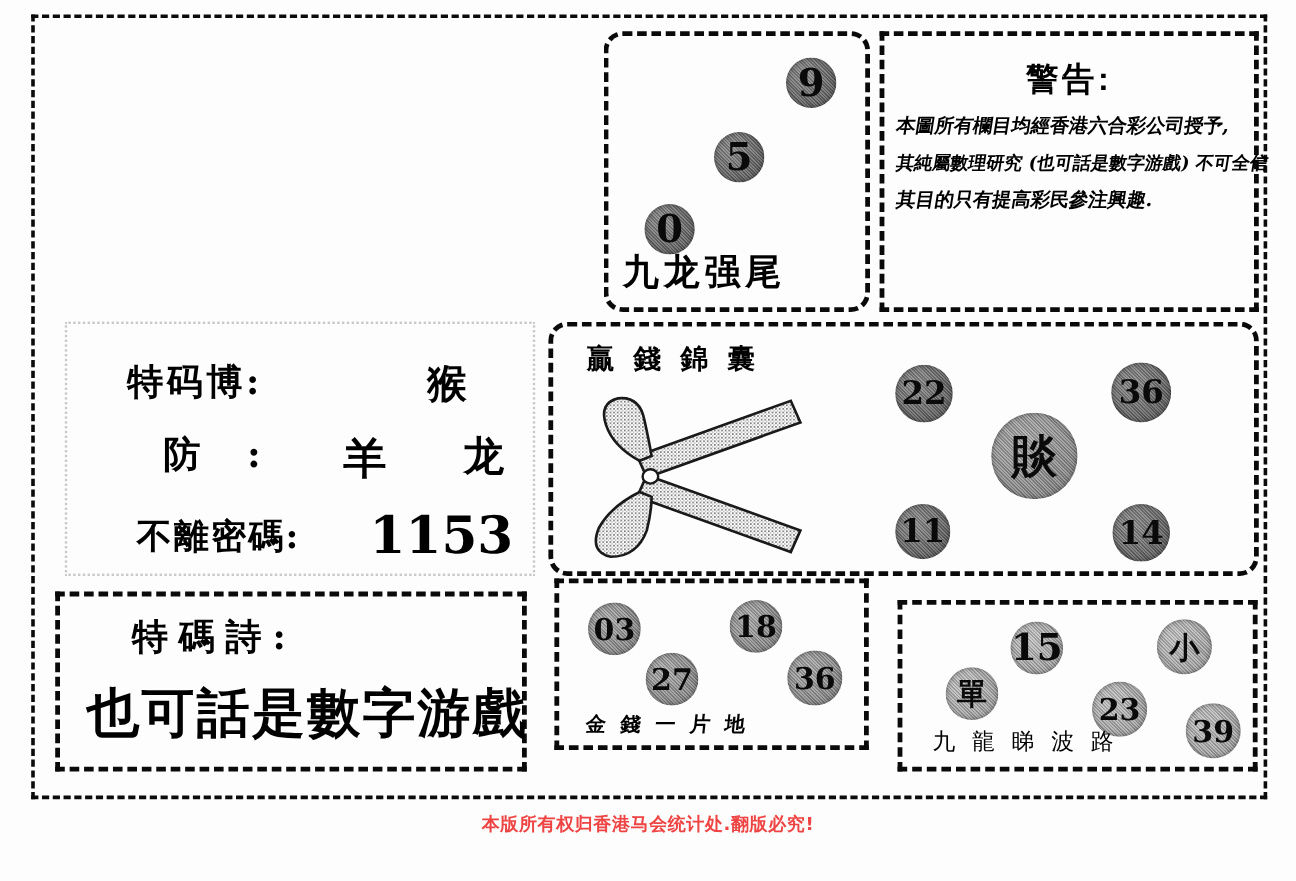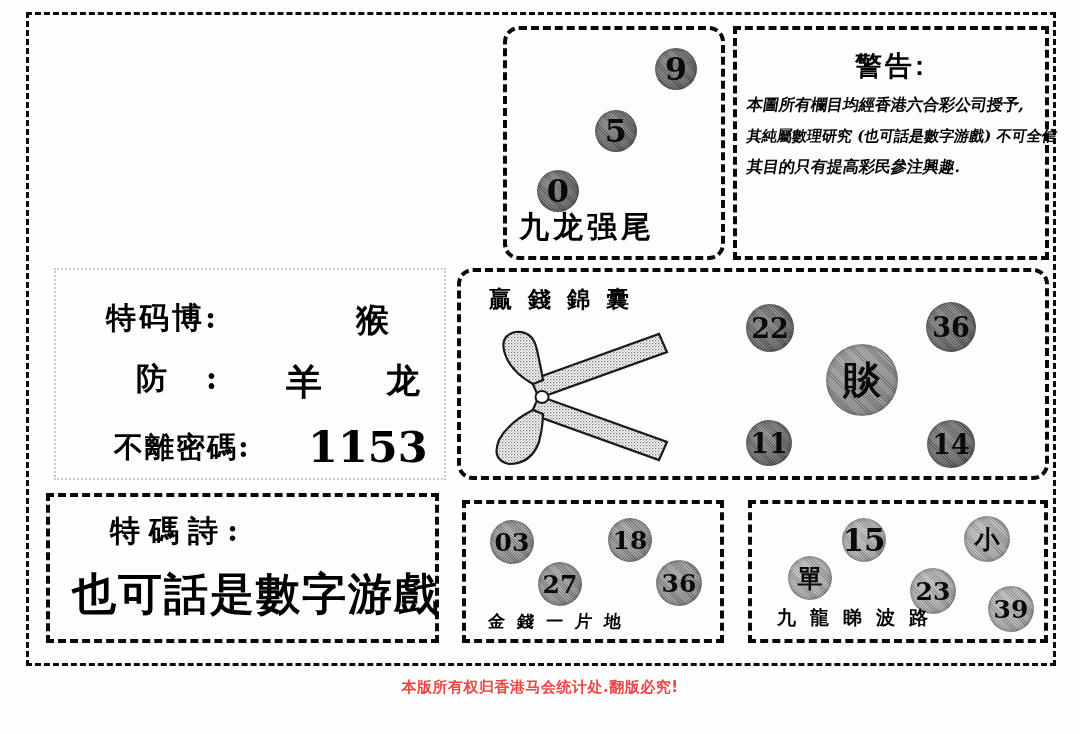--- a/index.html
+++ b/index.html
@@ -159,39 +159,39 @@
     left: 28px; top: 12px;
     font-family: "DejaVu Serif", serif;
     font-weight: bold;
     font-size: 23px;
     letter-spacing: 16px;
     white-space: nowrap;
   }
   #scissors { position: absolute; left: 20px; top: 50px; width: 190px; height: 150px; }
 
   
-  #money-box { left: 462px; top: 500px; width: 262px; height: 143px; }
+  #money-box { left: 462px; top: 482px; width: 262px; height: 143px; }
   #money-label {
     position: absolute;
     left: 22px; bottom: 6px;
     font-family: "DejaVu Serif", serif;
     font-weight: bold;
     font-size: 17px;
     letter-spacing: 12px;
     white-space: nowrap;
     transform: skewX(-6deg);
   }
 
   
   #road-box { left: 748px; top: 500px; width: 300px; height: 143px; }
   #road-label {
     position: absolute;
     left: 25px; bottom: 8px;
     font-family: "DejaVu Serif", serif;
-    font-weight: bold;
+    font-weight: normal;
     font-size: 19px;
     letter-spacing: 14px;
     white-space: nowrap;
   }
 
   
   .ball {
     position: absolute;
     border-radius: 50%;
     display: flex;

